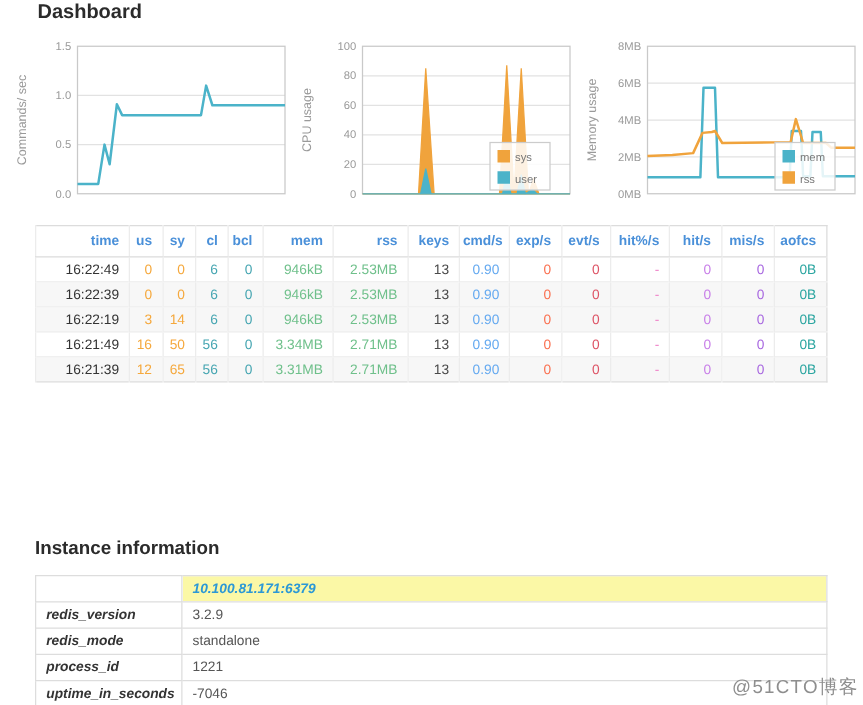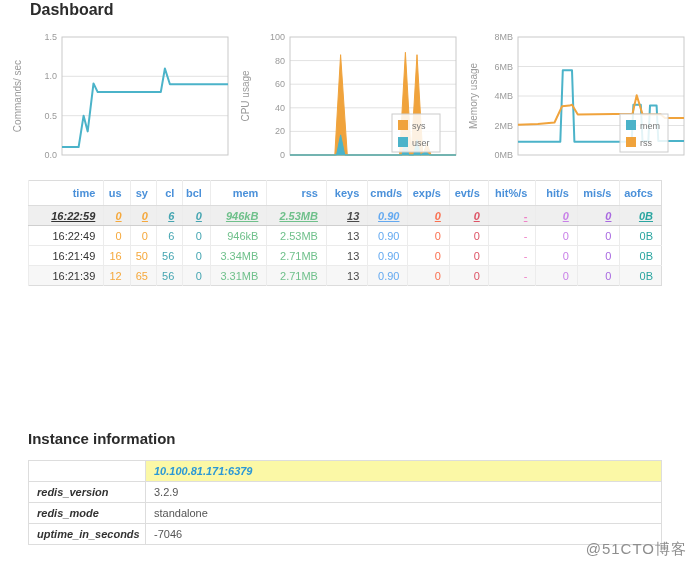--- a/index.html
+++ b/index.html
@@ -159,41 +159,58 @@
           <th>cmd/s</th>
           <th>exp/s</th>
           <th>evt/s</th>
           <th>hit%/s</th>
           <th>hit/s</th>
           <th>mis/s</th>
           <th>aofcs</th>
         </tr>
       </thead>
       <tbody>
-        <tr class="highlight">
-          <td style="color:#333333">16:22:59</td>
+        <tr class="">
+          <td style="color:#333333">16:22:49</td>
           <td style="color:#f5a83c">0</td>
           <td style="color:#f5a83c">0</td>
           <td style="color:#45a5b1">6</td>
           <td style="color:#45a5b1">0</td>
           <td style="color:#6fc08b">946kB</td>
           <td style="color:#6fc08b">2.53MB</td>
           <td style="color:#4a4a4a">13</td>
           <td style="color:#64a9f0">0.90</td>
           <td style="color:#fa7050">0</td>
           <td style="color:#dd5365">0</td>
           <td style="color:#ef82c8">-</td>
           <td style="color:#c87fe8">0</td>
           <td style="color:#a868e0">0</td>
           <td style="color:#2aa5a0">0B</td>
         </tr>
-        <tr class="">
-          <td style="color:#333333">16:22:49</td>
-          <td style="color:#f5a83c">0</td>
-          <td style="color:#f5a83c">0</td>
+        <tr class="stripe">
+          <td style="color:#333333">16:22:39</td>
+          <td style="color:#f5a83c">0</td>
+          <td style="color:#f5a83c">0</td>
+          <td style="color:#45a5b1">6</td>
+          <td style="color:#45a5b1">0</td>
+          <td style="color:#6fc08b">946kB</td>
+          <td style="color:#6fc08b">2.53MB</td>
+          <td style="color:#4a4a4a">13</td>
+          <td style="color:#64a9f0">0.90</td>
+          <td style="color:#fa7050">0</td>
+          <td style="color:#dd5365">0</td>
+          <td style="color:#ef82c8">-</td>
+          <td style="color:#c87fe8">0</td>
+          <td style="color:#a868e0">0</td>
+          <td style="color:#2aa5a0">0B</td>
+        </tr>
+        <tr class="stripe">
+          <td style="color:#333333">16:22:19</td>
+          <td style="color:#f5a83c">3</td>
+          <td style="color:#f5a83c">14</td>
           <td style="color:#45a5b1">6</td>
           <td style="color:#45a5b1">0</td>
           <td style="color:#6fc08b">946kB</td>
           <td style="color:#6fc08b">2.53MB</td>
           <td style="color:#4a4a4a">13</td>
           <td style="color:#64a9f0">0.90</td>
           <td style="color:#fa7050">0</td>
           <td style="color:#dd5365">0</td>
           <td style="color:#ef82c8">-</td>
           <td style="color:#c87fe8">0</td>
@@ -253,20 +270,24 @@
         </tr>
         <tr>
           <td class="ilabel">redis_version</td>
           <td class="ivalue">3.2.9</td>
         </tr>
         <tr>
           <td class="ilabel">redis_mode</td>
           <td class="ivalue">standalone</td>
         </tr>
         <tr>
+          <td class="ilabel">process_id</td>
+          <td class="ivalue">1221</td>
+        </tr>
+        <tr>
           <td class="ilabel">uptime_in_seconds</td>
           <td class="ivalue">-7046</td>
         </tr>
       </tbody>
     </table>
 </div>
 
 <div class="watermark">@51CTO博客</div>
 
 </body></html>

